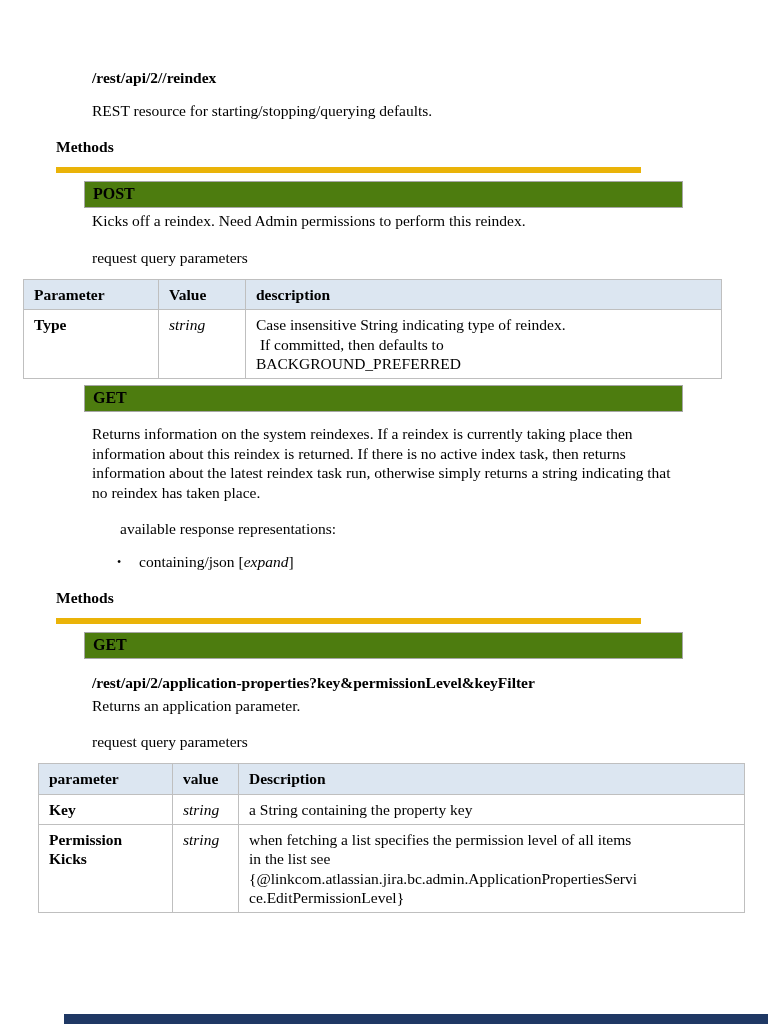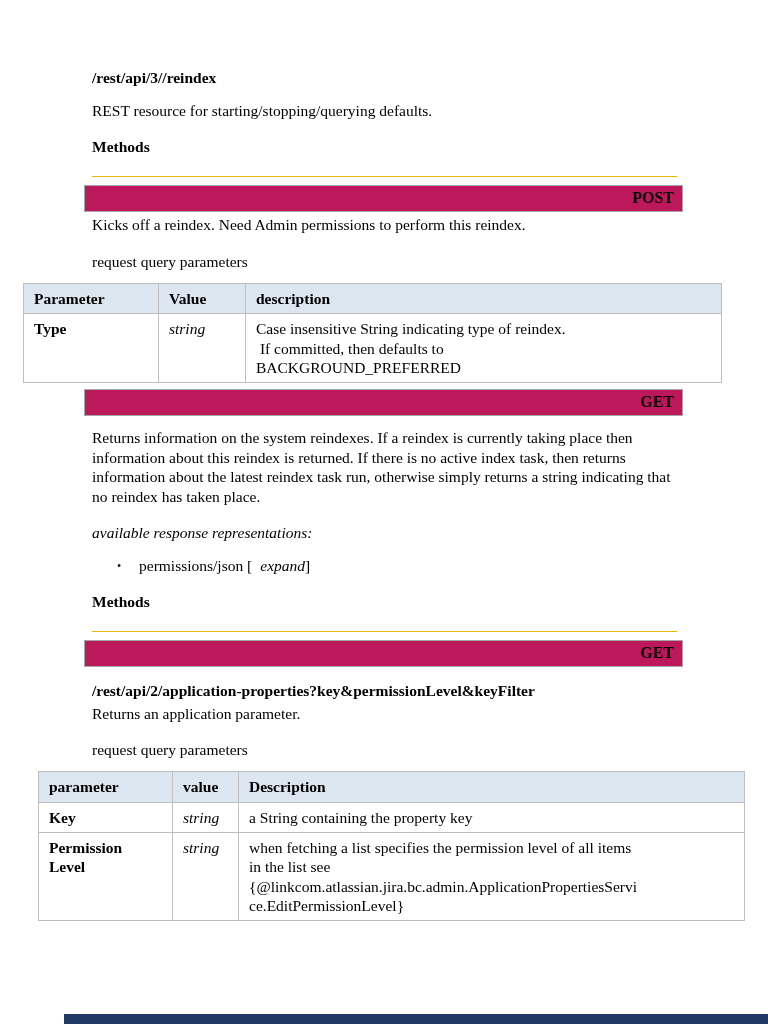--- a/index.html
+++ b/index.html
@@ -30,36 +30,35 @@
   .mt-16 { margin-top: 16px; }
   .mt-12 { margin-top: 12px; }
   .mt-8  { margin-top: 8px; }
   .mt-6  { margin-top: 6px; }
   .mt-4  { margin-top: 4px; }
   .mt-3  { margin-top: 3px; }
 
   .body-text { margin-left: 92px; width: 591px; }
 
   .methods-heading {
-    margin-left: 92px;
+    margin-left: 56px;
     width: 585px;
     font-weight: bold;
-    padding-bottom: 20px;
-    border-bottom: 1px solid #eab308;
+    padding-bottom: 11px;
+    border-bottom: 6px solid #eab308;
   }
 
   .method-bar {
     margin-left: 84px;
     width: 599px;
-    background: #be185d;
+    background: #4d7c0f;
     border: 1px solid #a6a6a6;
     padding: 2px 8px 3px 8px;
     font-weight: bold;
     font-size: 16px;
-    text-align: right;
   }
 
   .params-heading { margin-left: 92px; font-weight: normal; }
 
   table { border-collapse: collapse; table-layout: fixed; }
   th, td {
     border: 1px solid #bfbfbf;
     text-align: left;
     vertical-align: top;
     padding: 5px 10px;
@@ -69,47 +68,47 @@
   td.value-cell { font-style: italic; }
   td.desc-cell  { white-space: pre-wrap; }
 
   .t1 { margin-left: 23px; width: 699px; }
   .t1 .c1 { width: 135px; }
   .t1 .c2 { width: 87px; }
   .t2 { margin-left: 38px; width: 707px; }
   .t2 .c1 { width: 134px; }
   .t2 .c2 { width: 66px; }
 
-  .italic-line { margin-left: 92px; font-style: italic; }
+  .italic-line { margin-left: 120px; }
 
   .bullet-row { margin-left: 117px; }
   .bullet-glyph {
     display: inline-block;
     width: 22px;
     font-size: 12px;
     vertical-align: 1px;
   }
-  .expand-link { font-style: italic; margin-left: 8px; }
+  .expand-link { font-style: italic; }
 
   .footer-bar {
     position: absolute;
     bottom: 0;
     left: 64px;
     right: 0;
     height: 10px;
     background: #1f3864;
   }
 </style>
 </head>
 <body>
 
 <div class="page">
 
 
-  <div class="h-path mt-15">/rest/api/3//reindex</div>
+  <div class="h-path mt-15">/rest/api/2//reindex</div>
 
   <p class="body-text mt-14">REST resource for starting/stopping/querying defaults.</p>
 
   <div class="methods-heading mt-16">Methods</div>
 
   <div class="method-bar mt-8">
     <span>POST</span>
   </div>
 
 
@@ -143,21 +142,21 @@
 
   <div class="method-bar mt-6">
     <span>GET</span>
   </div>
 
   <p class="body-text mt-12">Returns information on the system reindexes. If a reindex is currently taking place then information about this reindex is returned. If there is no active index task, then returns information about the latest reindex task run, otherwise simply returns a string indicating that no reindex has taken place.</p>
 
   <div class="italic-line mt-17">available response representations:</div>
 
   <div class="bullet-row mt-14">
-    <span class="bullet-glyph">•</span><span><span>permissions/json [</span><span class="expand-link">expand</span><span>]</span></span>
+    <span class="bullet-glyph">•</span><span><span>containing/json [</span><span class="expand-link">expand</span><span>]</span></span>
   </div>
 
 
   <div class="methods-heading mt-16">Methods</div>
 
   <div class="method-bar mt-8">
     <span>GET</span>
   </div>
 
   <div class="h-path mt-14">/rest/api/2/application-properties?key&amp;permissionLevel&amp;keyFilter</div>
@@ -179,21 +178,21 @@
         <th>Description</th>
       </tr>
     </thead>
     <tbody>
       <tr>
         <td class="param-cell">Key</td>
         <td class="value-cell">string</td>
         <td class="desc-cell">a String containing the property key</td>
       </tr>
       <tr>
-        <td class="param-cell">Permission Level</td>
+        <td class="param-cell">Permission Kicks</td>
         <td class="value-cell">string</td>
         <td class="desc-cell">when fetching a list specifies the permission level of all items
 in the list see
 {@linkcom.atlassian.jira.bc.admin.ApplicationPropertiesServi
 ce.EditPermissionLevel}</td>
       </tr>
     </tbody>
   </table>
 
 </div>

